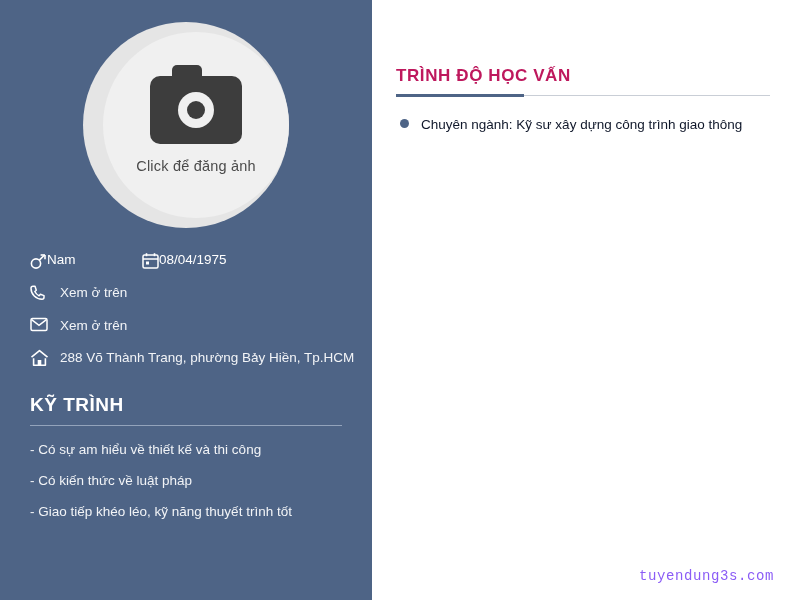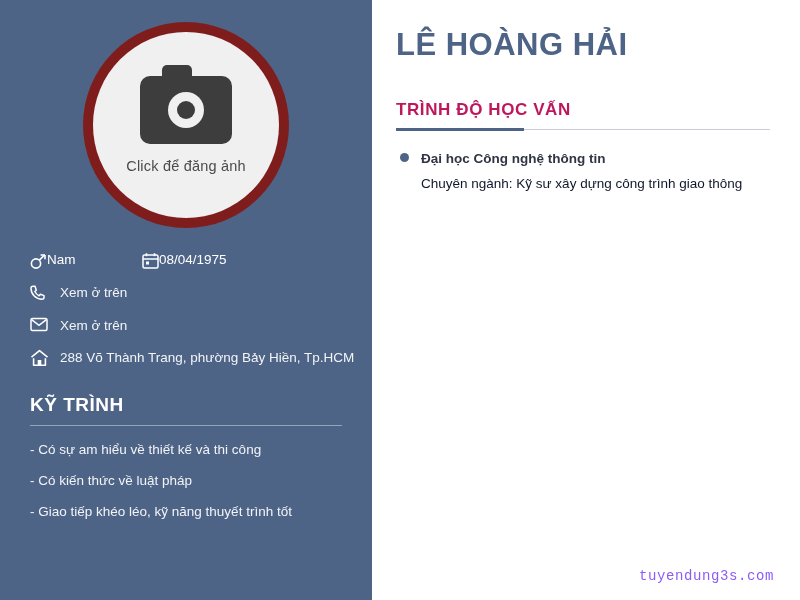--- a/index.html
+++ b/index.html
@@ -31,24 +31,24 @@
   .photo-wrap {
     width: 100%;
     padding-top: 22px;
     display: flex;
     justify-content: center;
   }
   .photo-circle {
     width: 206px;
     height: 206px;
     border-radius: 50%;
-    background: #7f1d1d;
+    background: #e5e5e5;
     display: flex;
     flex-direction: column;
-    align-items: center;
+    align-items: flex-end;
     justify-content: center;
     position: relative;
   }
   .photo-inner {
     width: 186px;
     height: 186px;
     border-radius: 50%;
     background: #f0f0f0;
     display: flex;
     flex-direction: column;
@@ -300,30 +300,28 @@
     <div class="sec-title">KỸ TRÌNH</div>
     <div class="skills">
       <div>- Có sự am hiểu về thiết kế và thi công</div>
       <div>- Có kiến thức về luật pháp</div>
       <div>- Giao tiếp khéo léo, kỹ năng thuyết trình tốt</div>
     </div>
 
   </div>
 
   <div class="right">
-    <div class="name">LÊ HOÀNG HẢI</div>
 
     <div class="edu-head">TRÌNH ĐỘ HỌC VẤN</div>
     <div class="edu-rule"></div>
 
     <div class="edu-body">
       <div class="edu-item">
         <div class="bullet"></div>
         <div class="edu-lines">
-          <div class="t1">Đại học Công nghệ thông tin</div>
           <div class="t2">Chuyên ngành: Kỹ sư xây dựng công trình giao thông</div>
         </div>
       </div>
     </div>
 
     <div class="watermark">tuyendung3s.com</div>
   </div>
 
 </div>
 

